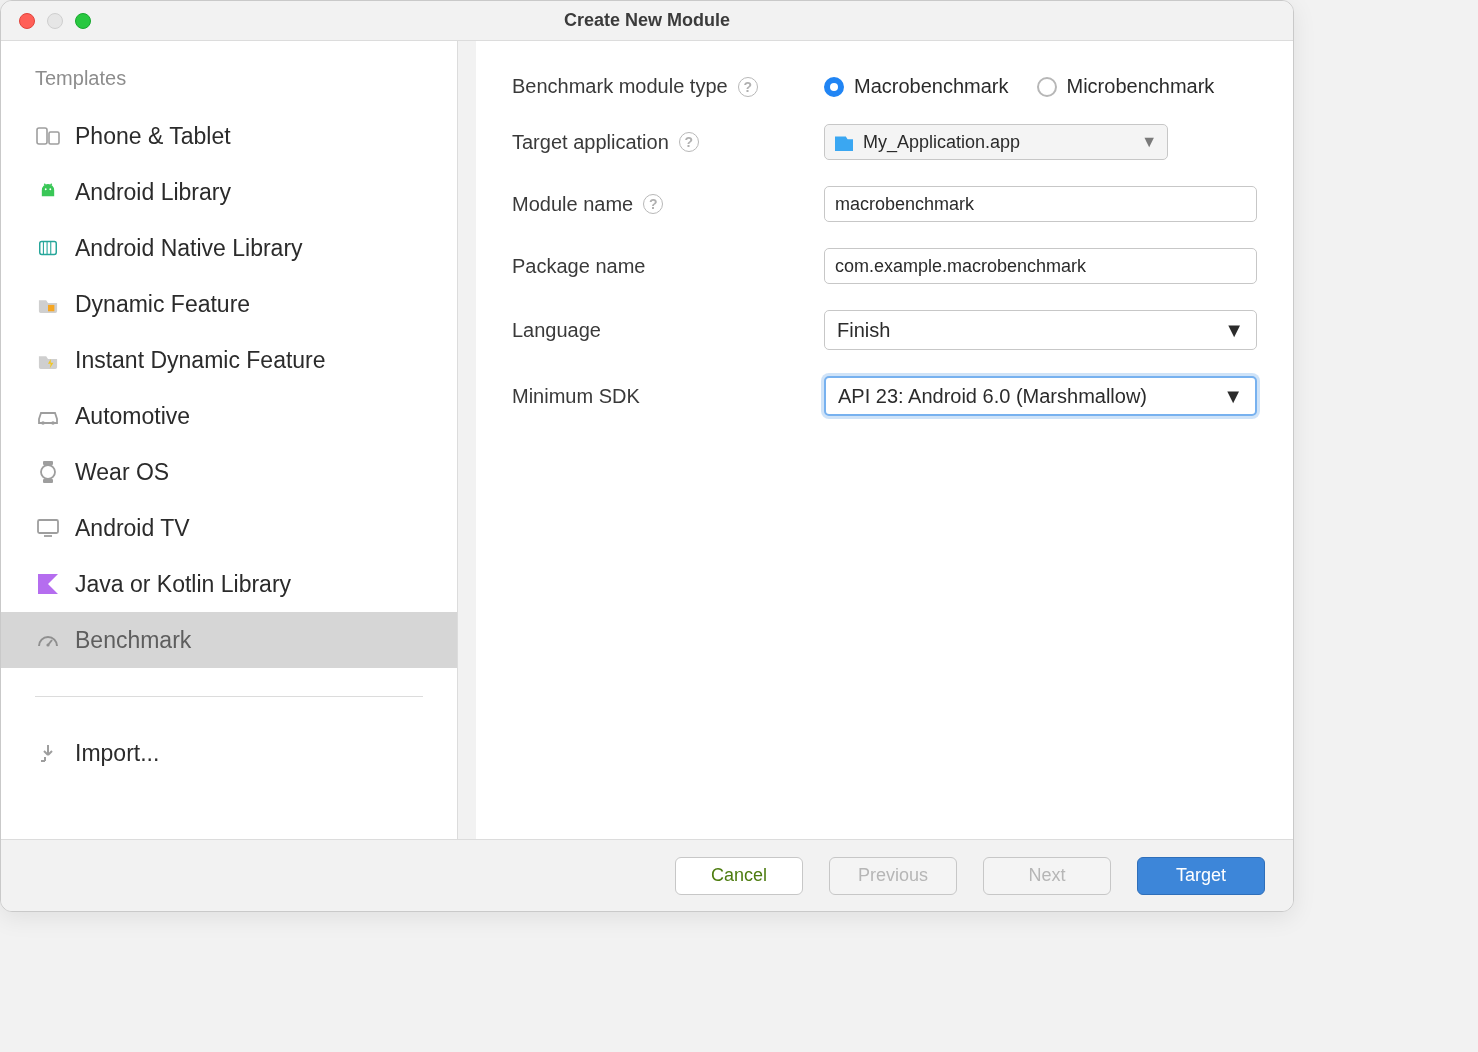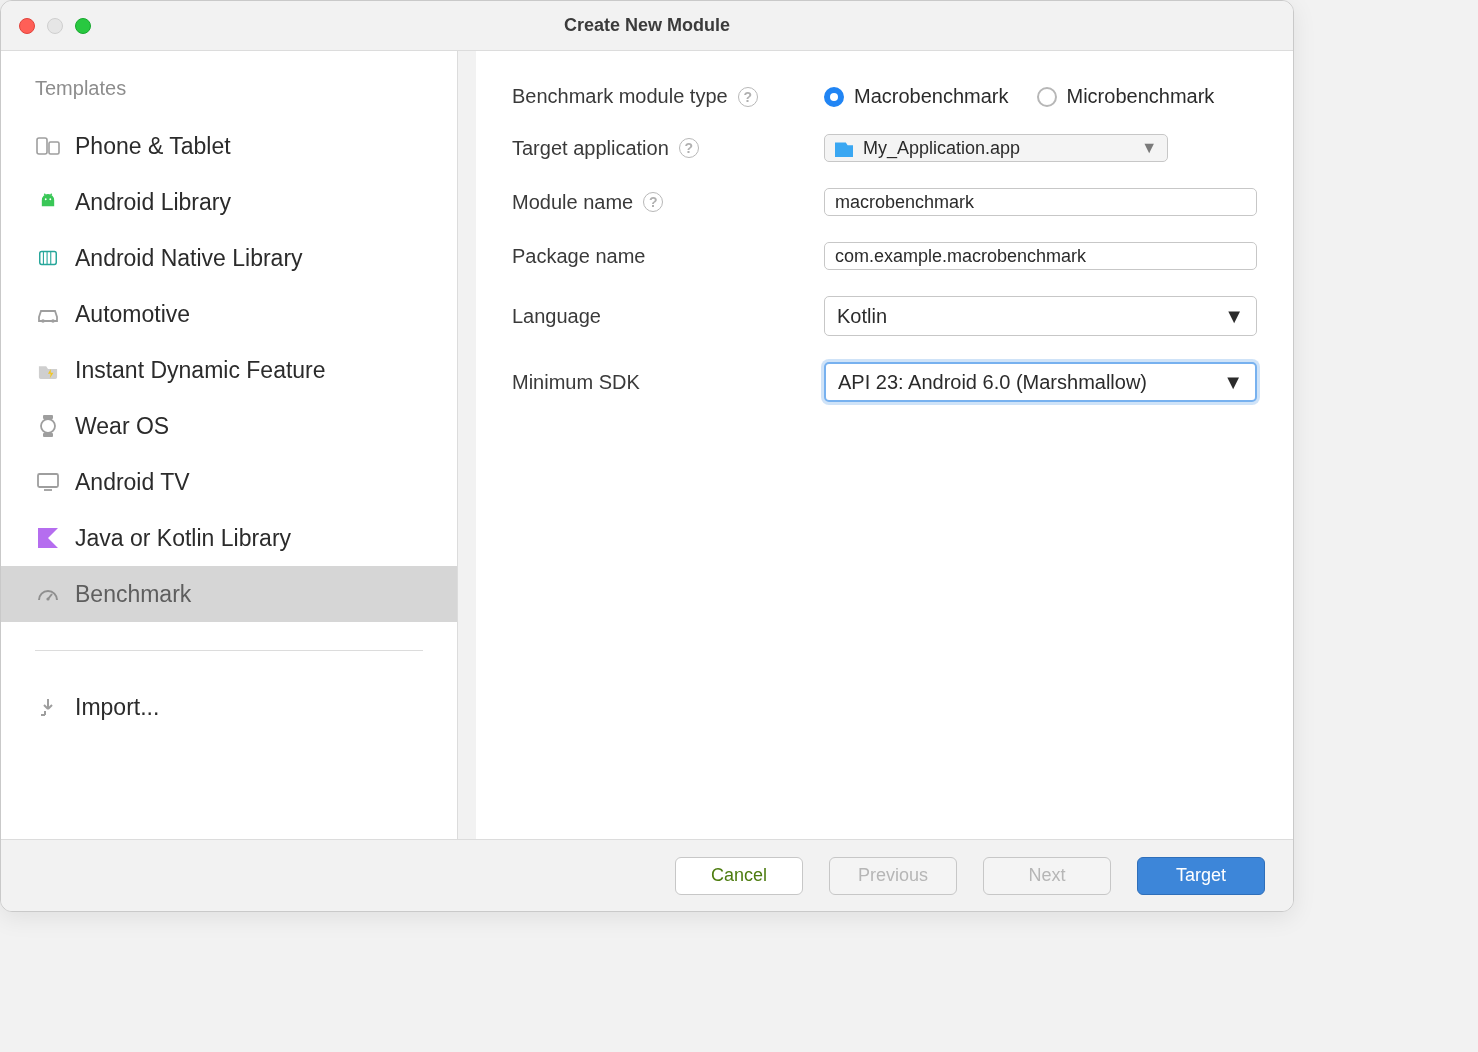--- a/index.html
+++ b/index.html
@@ -22,21 +22,21 @@
     border-radius: 12px;
     border: 1px solid #c9c9c9;
     overflow: hidden;
     display: flex;
     flex-direction: column;
     box-shadow: 0 6px 24px rgba(0,0,0,.08);
   }
 
   
   .titlebar {
-    height: 50px;
+    height: 40px;
     display: flex;
     align-items: center;
     position: relative;
     border-bottom: 1px solid #dcdcdc;
     background: #f2f2f2;
   }
   .traffic-lights {
     display: flex;
     gap: 12px;
     padding-left: 18px;
@@ -155,21 +155,21 @@
     content: "";
     position: absolute;
     top: 50%; left: 50%; transform: translate(-50%,-50%);
     width: 8px; height: 8px; border-radius: 50%;
     background: #fff;
   }
 
   .field-wrap { flex: 1; max-width: 454px; }
   .text-input {
     width: 100%;
-    height: 28px;
+    height: 36px;
     border: 1px solid #c7c7c7;
     border-radius: 5px;
     background: #fff;
     font: inherit;
     padding: 0 10px;
     color: #2b2b2b;
   }
   .text-input.app-select {
     display: flex;
     align-items: center;
@@ -280,40 +280,49 @@
         <li>
           <span class="icon-slot teal">
             <svg width="22" height="22" viewBox="0 0 24 24">
                 <rect x="3" y="5" width="18" height="14" rx="2" fill="none" stroke="currentColor" stroke-width="1.6"></rect>
                 <path d="M7 5v14M11 5v14M15 5v14" stroke="currentColor" stroke-width="1.2"></path>
               </svg>
           </span>
           <span>Android Native Library</span>
         </li>
 
+        <li>
+          <span class="icon-slot muted">
+            <svg width="22" height="20" viewBox="0 0 24 22">
+                <path fill="#cfcfcf" d="M2 7h8l2 3h10v9a2 2 0 0 1-2 2H4a2 2 0 0 1-2-2V7z"></path>
+                <rect x="12" y="12" width="7" height="7" fill="#f5a623"></rect>
+              </svg>
+          </span>
+          <span>Dynamic Feature</span>
+        </li>
+
+        <li>
+          <span class="icon-slot muted">
+            <svg width="22" height="20" viewBox="0 0 24 22">
+                <path fill="#cfcfcf" d="M2 7h8l2 3h10v9a2 2 0 0 1-2 2H4a2 2 0 0 1-2-2V7z"></path>
+                <path d="M15 10l-3 5h3l-1 5 4-6h-3z" fill="#f2c61f"></path>
+              </svg>
+          </span>
+          <span>Instant Dynamic Feature</span>
+        </li>
 
         <li>
           <span class="icon-slot muted">
             <svg width="24" height="18" viewBox="0 0 24 18">
                 <path fill="none" stroke="currentColor" stroke-width="1.8" d="M3 12l2-6h14l2 6v4H3z"></path>
                 <circle cx="7" cy="16" r="1.8" fill="currentColor"></circle>
                 <circle cx="17" cy="16" r="1.8" fill="currentColor"></circle>
               </svg>
           </span>
           <span>Automotive</span>
-        </li>
-
-        <li>
-          <span class="icon-slot muted">
-            <svg width="22" height="20" viewBox="0 0 24 22">
-                <path fill="#cfcfcf" d="M2 7h8l2 3h10v9a2 2 0 0 1-2 2H4a2 2 0 0 1-2-2V7z"></path>
-                <path d="M15 10l-3 5h3l-1 5 4-6h-3z" fill="#f2c61f"></path>
-              </svg>
-          </span>
-          <span>Instant Dynamic Feature</span>
         </li>
 
         <li>
           <span class="icon-slot muted">
             <svg width="20" height="24" viewBox="0 0 20 24">
                 <rect x="5" y="1" width="10" height="4" rx="1" fill="currentColor"></rect>
                 <circle cx="10" cy="12" r="7" fill="none" stroke="currentColor" stroke-width="1.8"></circle>
                 <rect x="5" y="19" width="10" height="4" rx="1" fill="currentColor"></rect>
               </svg>
           </span>
@@ -419,21 +428,21 @@
             <input class="text-input" type="text" value="com.example.macrobenchmark" style="">
           </div>
         </div>
 
         <div class="form-row">
           <div class="form-label">
             <span>Language</span>
           </div>
           <div class="field-wrap">
             <div class="combo">
-              <span>Kotlin</span>
+              <span>Finish</span>
               <span class="chevron">▼</span>
             </div>
           </div>
         </div>
 
         <div class="form-row">
           <div class="form-label">
             <span>Minimum SDK</span>
           </div>
           <div class="field-wrap">

